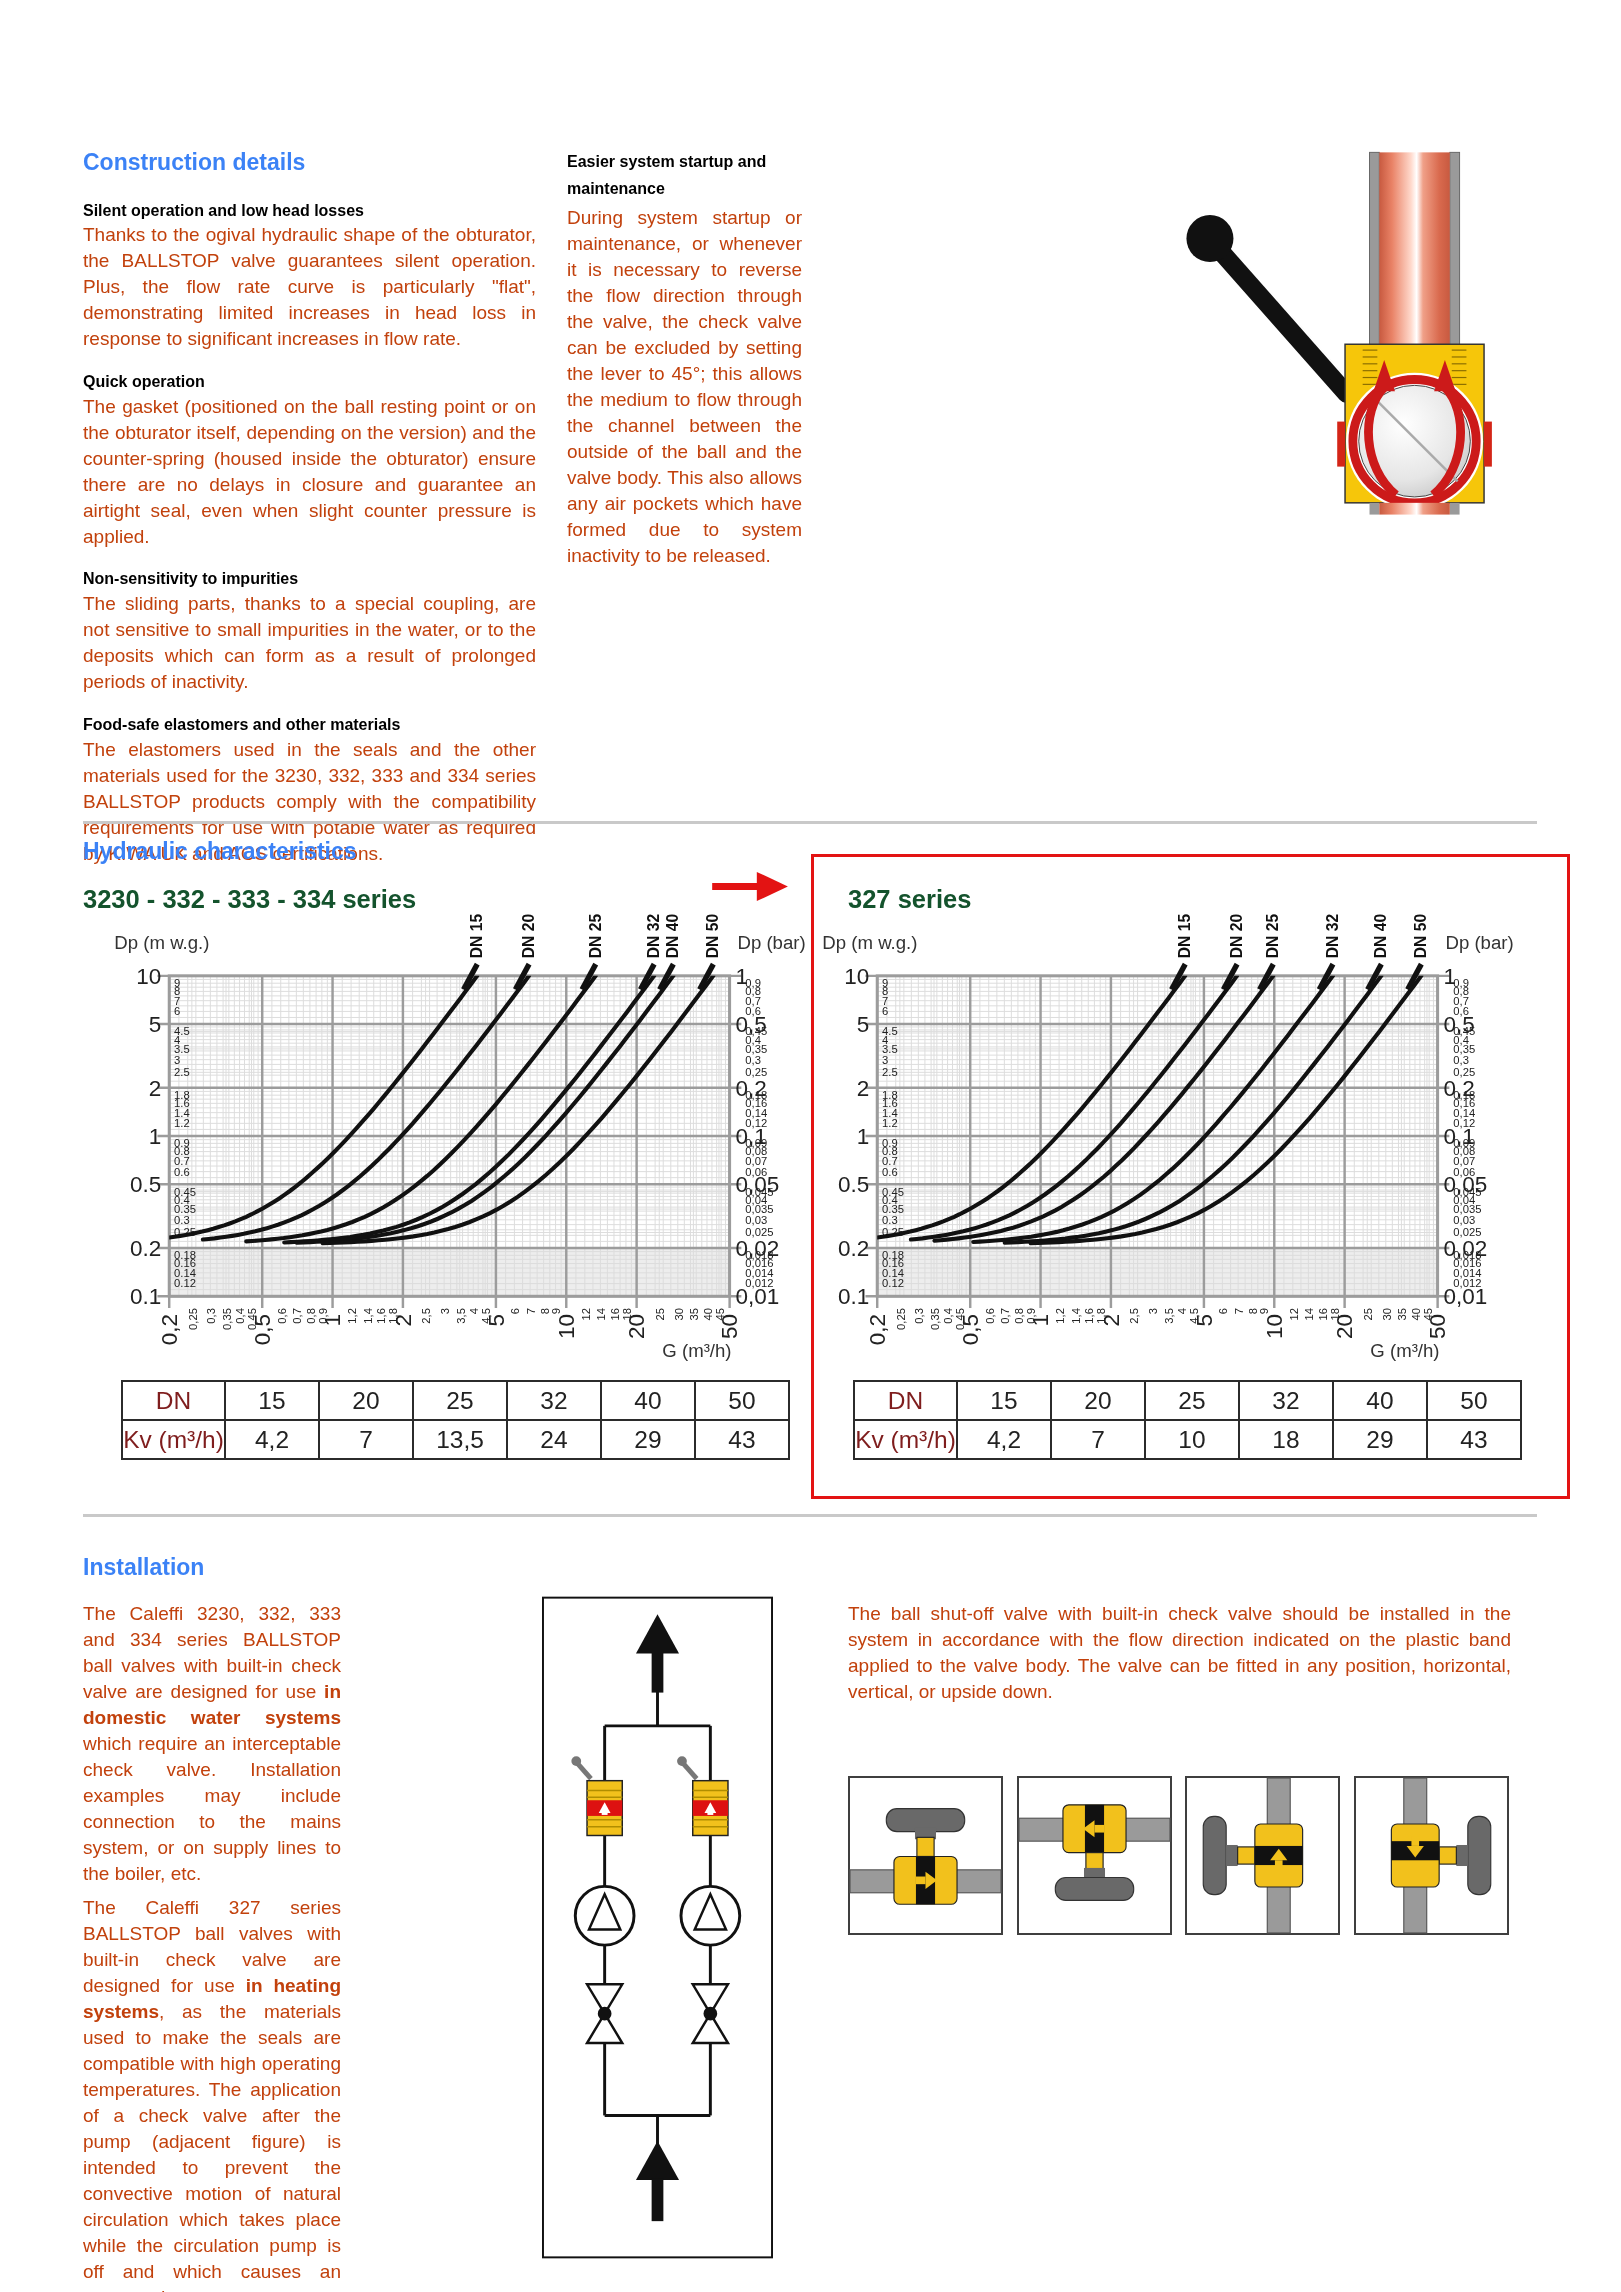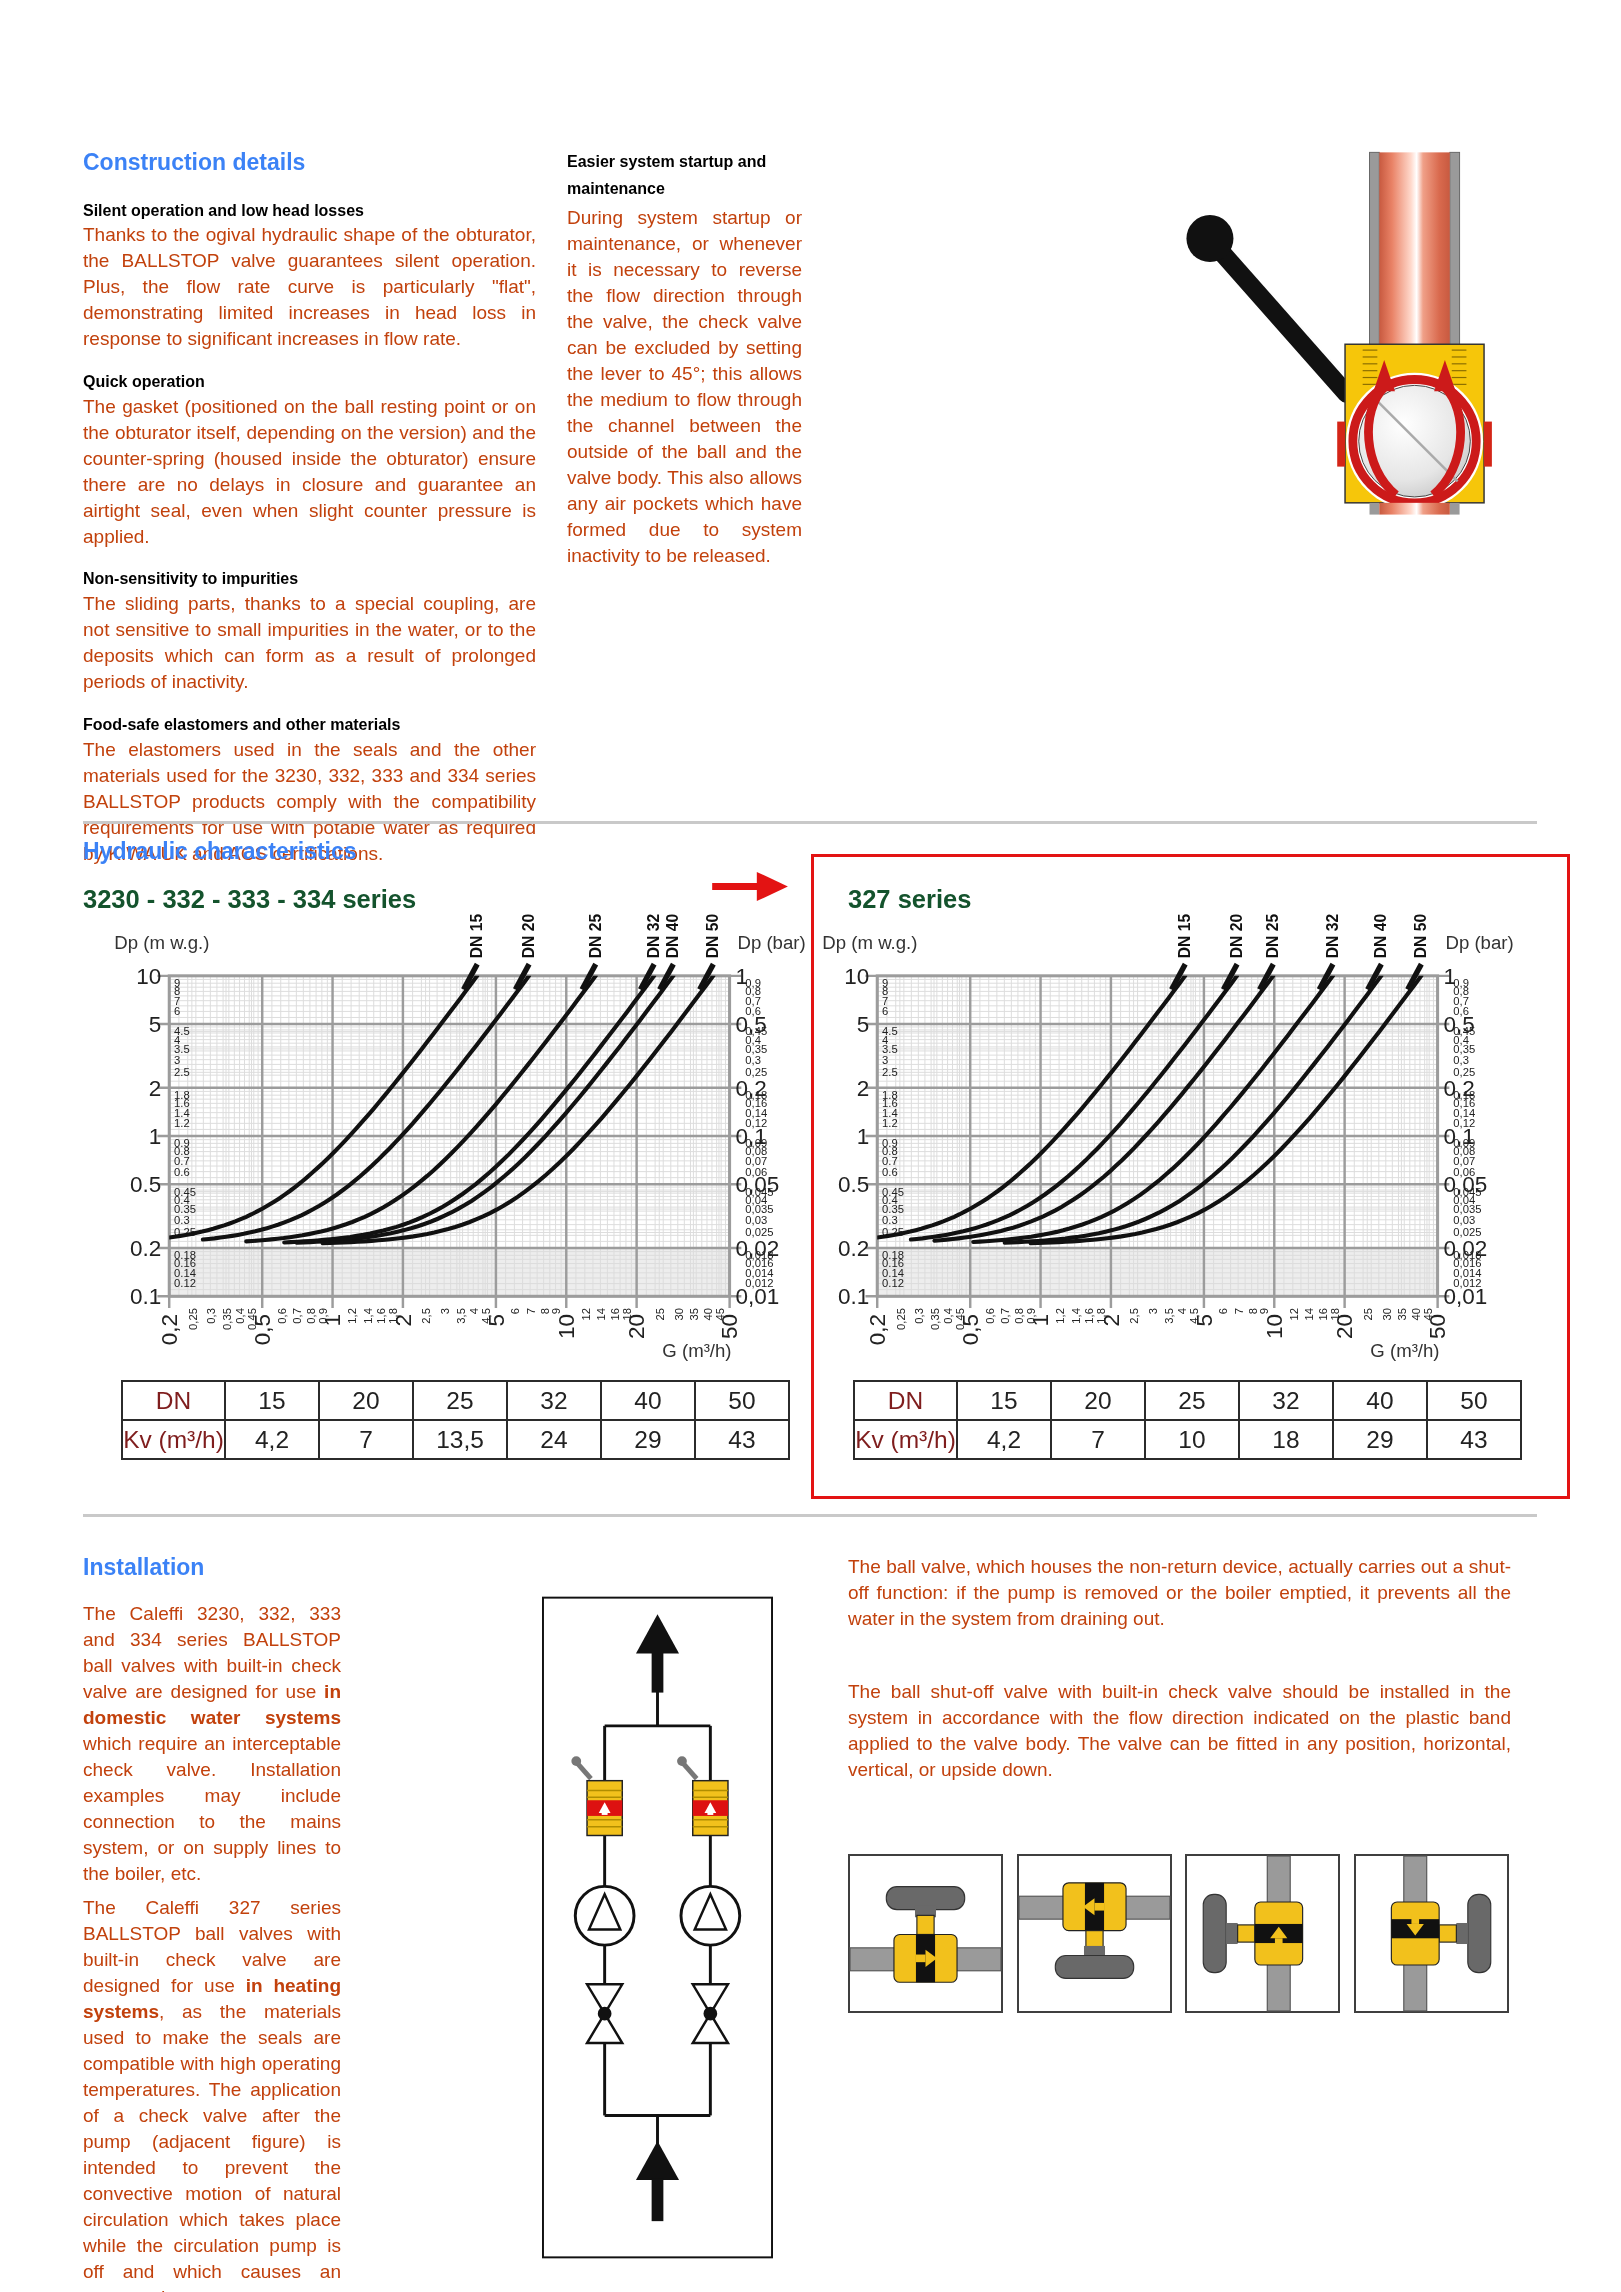--- a/index.html
+++ b/index.html
@@ -870,21 +870,20 @@
       <circle cx="64" cy="326" r="30" fill="#fff" stroke="#111" stroke-width="3"></circle>
       <polygon points="64,304 48,340 80,340" fill="#fff" stroke="#111" stroke-width="2.5"></polygon>
 
       <polygon points="46,396 82,396 64,426" fill="#fff" stroke="#111" stroke-width="2.5"></polygon>
       <polygon points="46,456 82,456 64,426" fill="#fff" stroke="#111" stroke-width="2.5"></polygon>
       <circle cx="64" cy="426" r="7" fill="#111"></circle>
     </g>
     </svg>
 
   <section class="abs" style="left:848px;top:1554px;width:663px">
-    <p class="body" style="margin:0">The ball valve, which houses the non-return device, actually carries out a shut-off function: if the pump is removed or the boiler emptied, it prevents all the water in the system from draining out.</p>
     <p class="body" style="margin:47px 0 0">The ball shut-off valve with built-in check valve should be installed in the system in accordance with the flow direction indicated on the plastic band applied to the valve body. The valve can be fitted in any position, horizontal, vertical, or upside down.</p>
     <div class="orient-row" style="margin-top:71px">
       <svg id="or0" class="orient" width="151" height="155" viewBox="0 0 158 162">
           <rect x="38" y="32" width="82" height="24" fill="#696969" rx="11" stroke="#333" stroke-width="1.2"></rect>
           <rect x="68" y="52" width="22" height="12" fill="#696969" rx="0" stroke="none" stroke-width="0"></rect>
           <rect x="70" y="62" width="18" height="20" fill="#f2c11c" rx="0" stroke="#222" stroke-width="1.2"></rect>
           <rect x="0" y="96" width="158" height="24" fill="#9a9a9a" rx="0" stroke="#555" stroke-width="1.2"></rect>
           <rect x="46" y="82" width="66" height="50" fill="#f2c11c" rx="6" stroke="#222" stroke-width="1.2"></rect>
           <rect x="69" y="82" width="20" height="50" fill="#111" rx="0" stroke="none" stroke-width="0"></rect>
           <rect x="69" y="103" width="10" height="8" fill="#f2c11c" rx="0" stroke="none" stroke-width="0"></rect>

